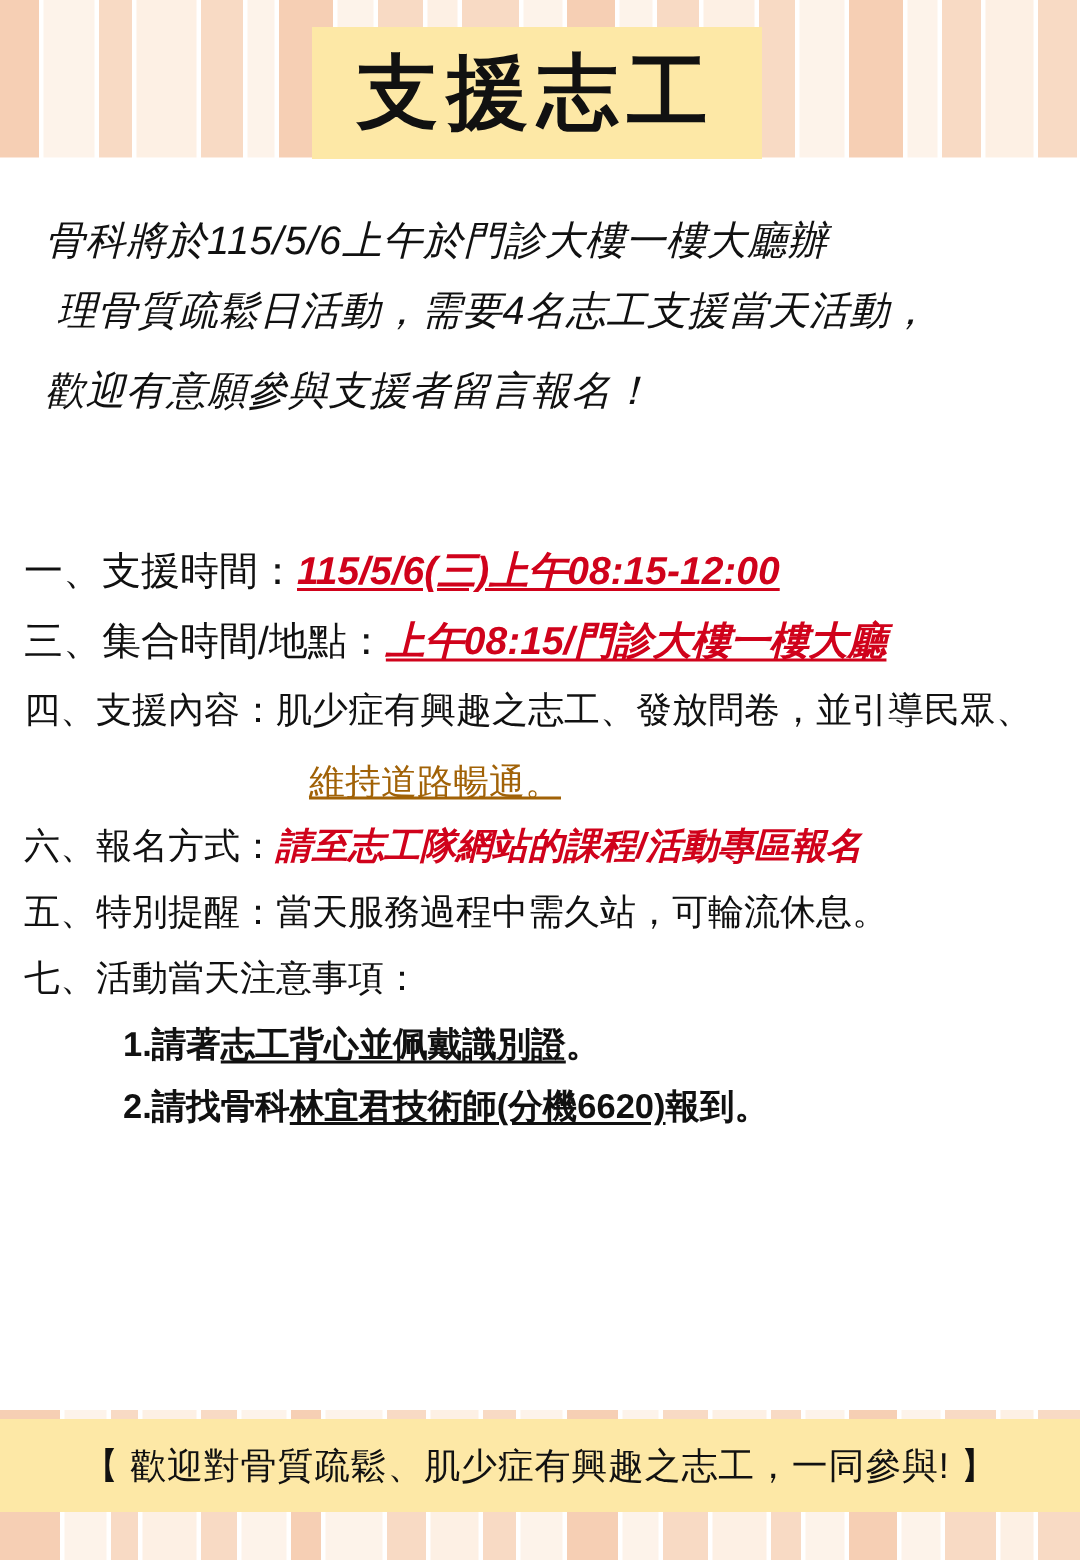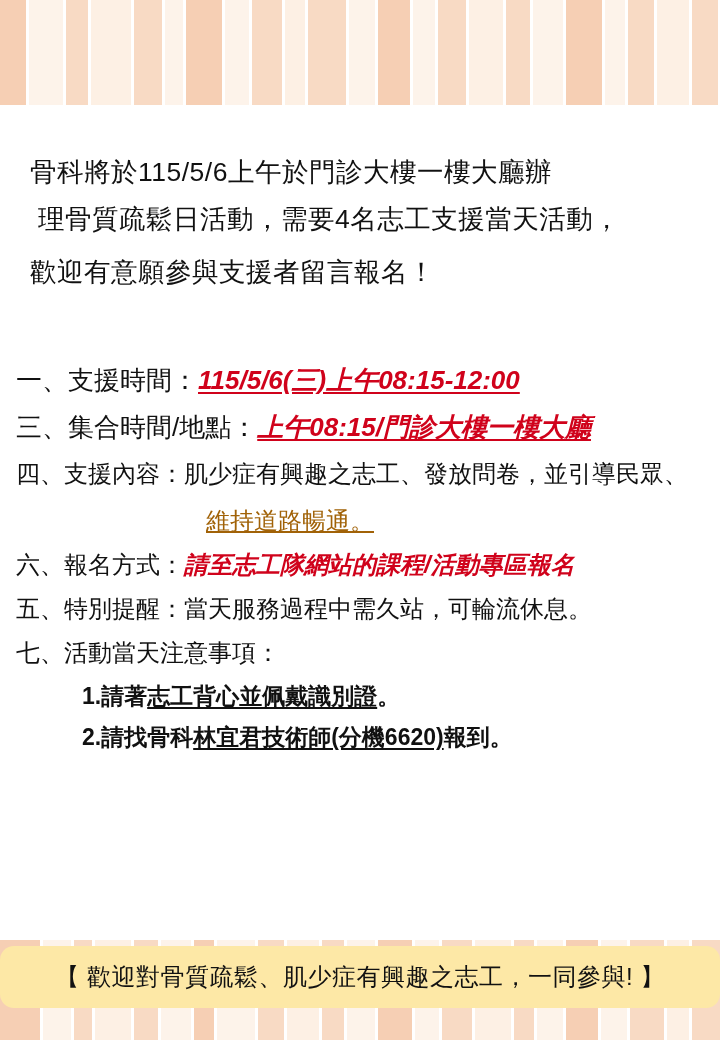--- a/index.html
+++ b/index.html
@@ -77,23 +77,24 @@
     font-weight: bold;
     letter-spacing: 6px;
     color: #111111;
     line-height: 1;
   }
 
   
   .intro {
     position: absolute;
     left: 24px;
-    top: 154px;
+    top: 142px;
     width: 672px;
     z-index: 6;
+    font-style: italic;
   }
   .intro p {
     margin: 0 0 9px 0;
     font-size: 26.5px;
     line-height: 1.42;
     color: #111111;
     letter-spacing: 0.5px;
   }
   .intro p.l1 { text-indent: 6px; }
   .intro p.l2 { text-indent: 14px; }
@@ -151,21 +152,20 @@
     position: absolute;
     left: 0;
     top: 946px;
     width: 720px;
     height: 62px;
     background: #fde8a6;
     z-index: 7;
     display: flex;
     align-items: center;
     justify-content: center;
-    border-radius: 14px;
   }
   .footer-text {
     font-size: 24px;
     color: #111111;
     letter-spacing: 0.5px;
   }
 </style>
 </head>
 <body>
 
@@ -217,20 +217,23 @@
     <div class="stripe" style="left: 601px; width: 26px; background: rgb(253, 240, 228); opacity: 0.78;"></div>
     <div class="stripe" style="left: 630px; width: 34px; background: rgb(246, 207, 180); opacity: 0.78;"></div>
     <div class="stripe" style="left: 667px; width: 22px; background: rgb(253, 240, 228); opacity: 1;"></div>
     <div class="stripe" style="left: 692px; width: 40px; background: rgb(246, 207, 180); opacity: 0.78;"></div>
   </div>
 
 <div class="white-panel"></div>
 
 <div class="sheet">
 
+  <div class="title-box">
+    <span class="title-text">支援志工</span>
+  </div>
 
   <div class="intro">
     <p class="l1">骨科將於115/5/6上午於門診大樓一樓大廳辦</p>
     <p class="l2">理骨質疏鬆日活動，需要4名志工支援當天活動，</p>
     <p class="l3">歡迎有意願參與支援者留言報名！</p>
   </div>
 
   <div class="items">
 
     <div class="item big">

